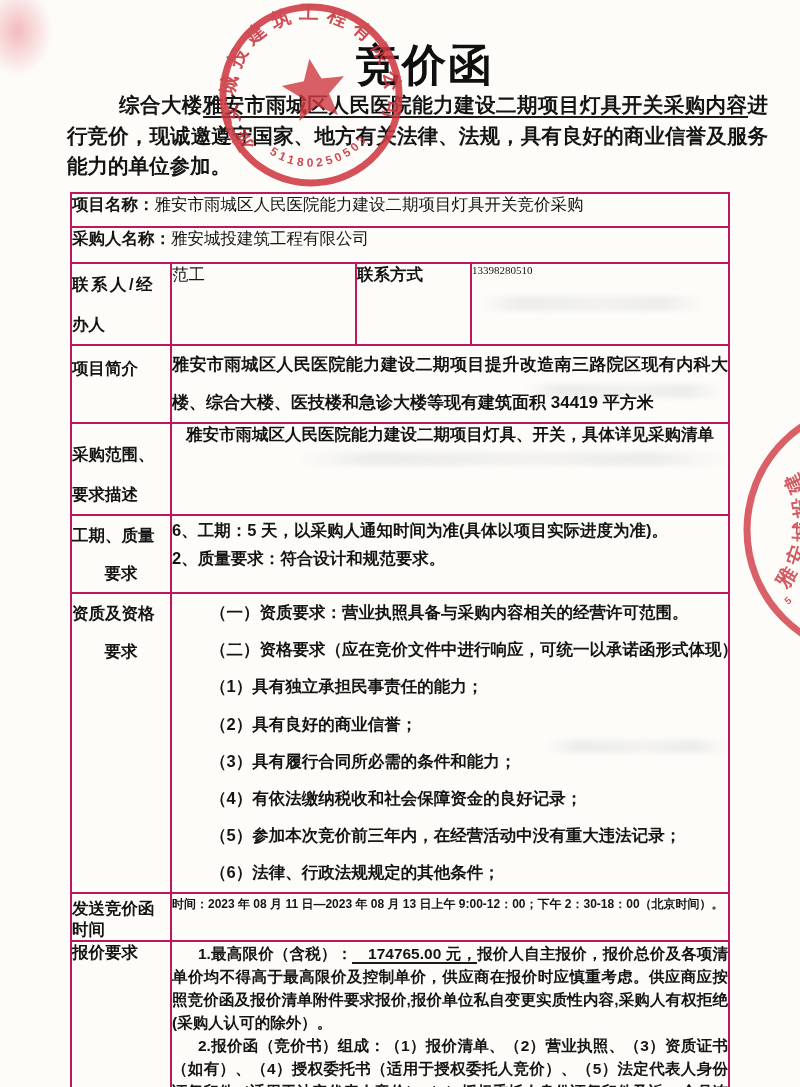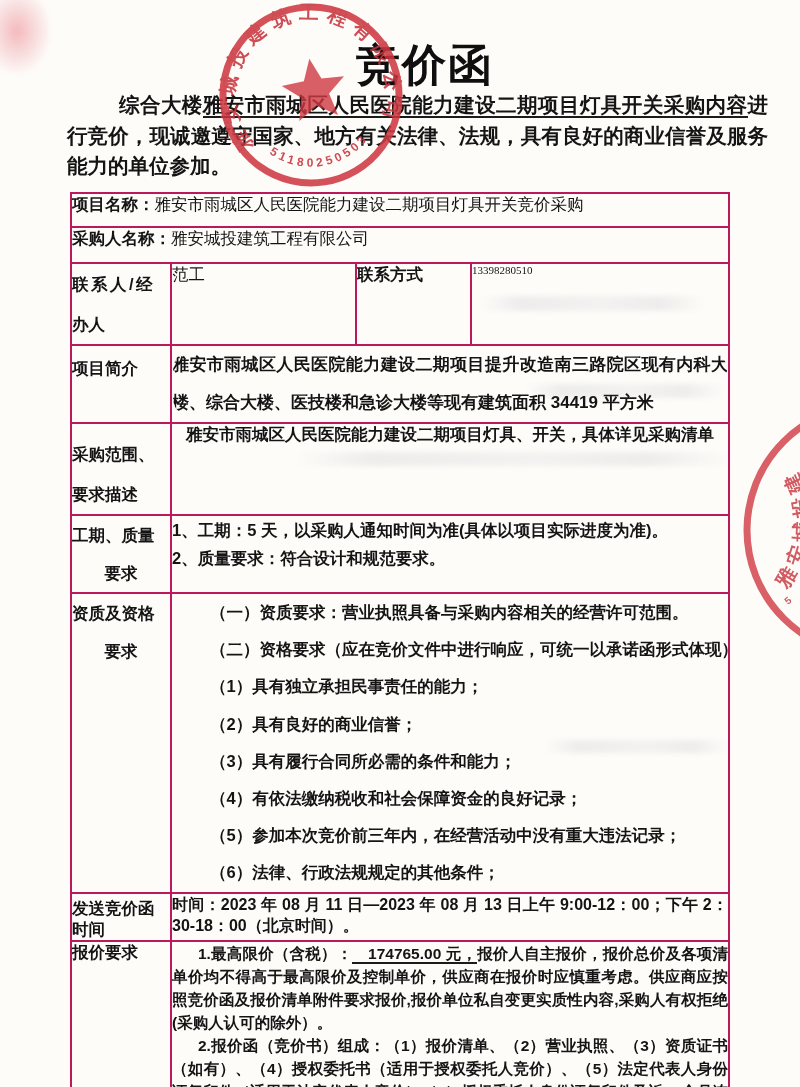--- a/index.html
+++ b/index.html
@@ -48,26 +48,26 @@
 
   tr.r1{height:34px;} tr.r2{height:36px;} tr.r3{height:78px;}
   tr.r4{height:73px;} tr.r5{height:78px;} tr.r6{height:69px;margin-left:19px;}
   tr.r7{height:298px;margin-top:40px;} tr.r8{height:45px;border-radius:7px;} tr.r9{height:160px;}
 
   td.inline-row{vertical-align:middle;padding:2px 8px;}
   td.v-top{padding:8px 8px 2px 10px;}
   .lh40{line-height:40px;} .lh38{line-height:38px;} .lh22{line-height:21px;}
 
   td.overview-cell{padding:9px 10px 2px 10px;font-size:17px;line-height:38px;
-    text-align:justify;word-break:break-all;border-radius:26px;}
+    text-align:justify;word-break:break-all;}
   td.scope-cell{padding:7px 10px 2px 10px;text-align:center;}
   td.schedule-cell{padding:6px 10px 2px 10px;line-height:28px;}
   td.qual-cell{padding:10px 8px 2px 8px;}
   .qual-item{line-height:37.2px;padding-left:38px;white-space:nowrap;}
-  td.time-cell{padding:4px 8px 2px 10px;font-size:16px;line-height:21.5px;
+  td.time-cell{padding:4px 8px 2px 10px;font-size:12px;line-height:21.5px;
     text-align:justify;word-break:break-all;}
   td.quote-cell{padding:4px 8px 2px 8px;font-size:15.5px;line-height:23px;
     text-align:justify;word-break:break-all;}
   td.vmid{vertical-align:middle;}
   .quote-p{margin:0;text-indent:26px;}
   .price-ul{border-bottom:2px solid #1b1b1b;white-space:pre;}
 
   
   .seal-top{position:absolute;left:211px;top:-5px;width:200px;height:200px;
     transform:rotate(-9deg);pointer-events:none;}
@@ -134,21 +134,21 @@
         <div>要求描述</div>
       </td>
       <td colspan="3" class="scope-cell heiti">雅安市雨城区人民医院能力建设二期项目灯具、开关，具体详见采购清单</td>
     </tr>
     <tr class="r6">
       <td class="label-cell lbl lh38">
         <div>工期、质量</div>
         <div class="lbl-line2-center">要求</div>
       </td>
       <td colspan="3" class="schedule-cell heiti">
-        <div>1、工期：5 天，以采购人通知时间为准(具体以项目实际进度为准)。</div>
+        <div>6、工期：5 天，以采购人通知时间为准(具体以项目实际进度为准)。</div>
         <div>2、质量要求：符合设计和规范要求。</div>
       </td>
     </tr>
     <tr class="r7">
       <td class="label-cell lbl lh38 vmid" style="text-align:left">
         <div>资质及资格</div>
         <div class="lbl-line2-center">要求</div>
       </td>
       <td colspan="3" class="qual-cell heiti">
         <div class="qual-item">（一）资质要求：营业执照具备与采购内容相关的经营许可范围。</div>

